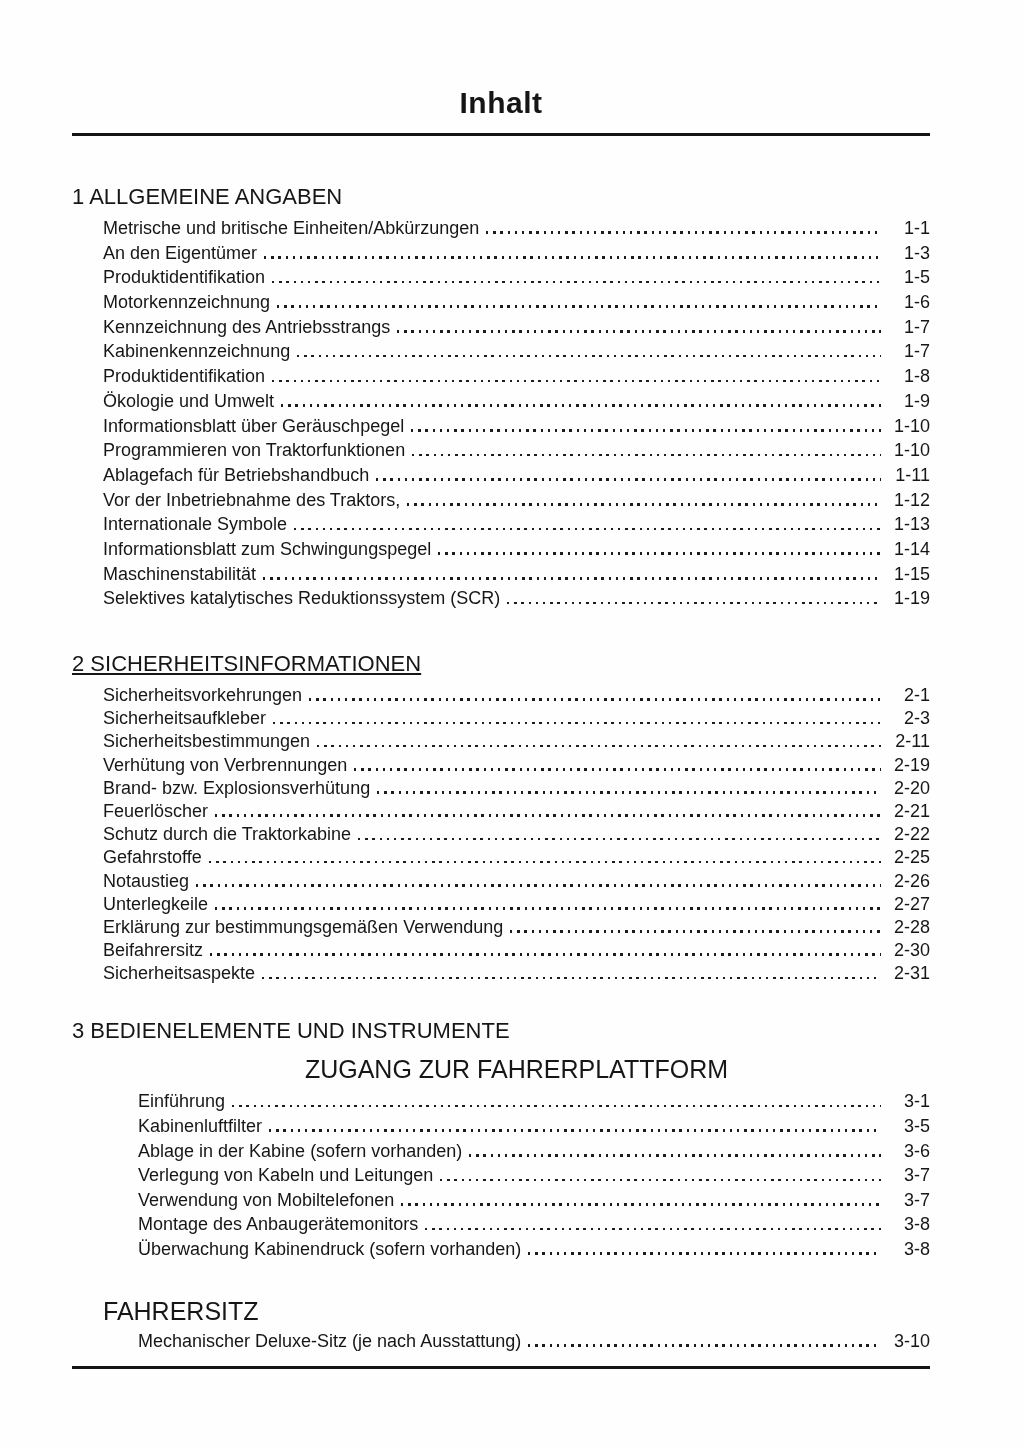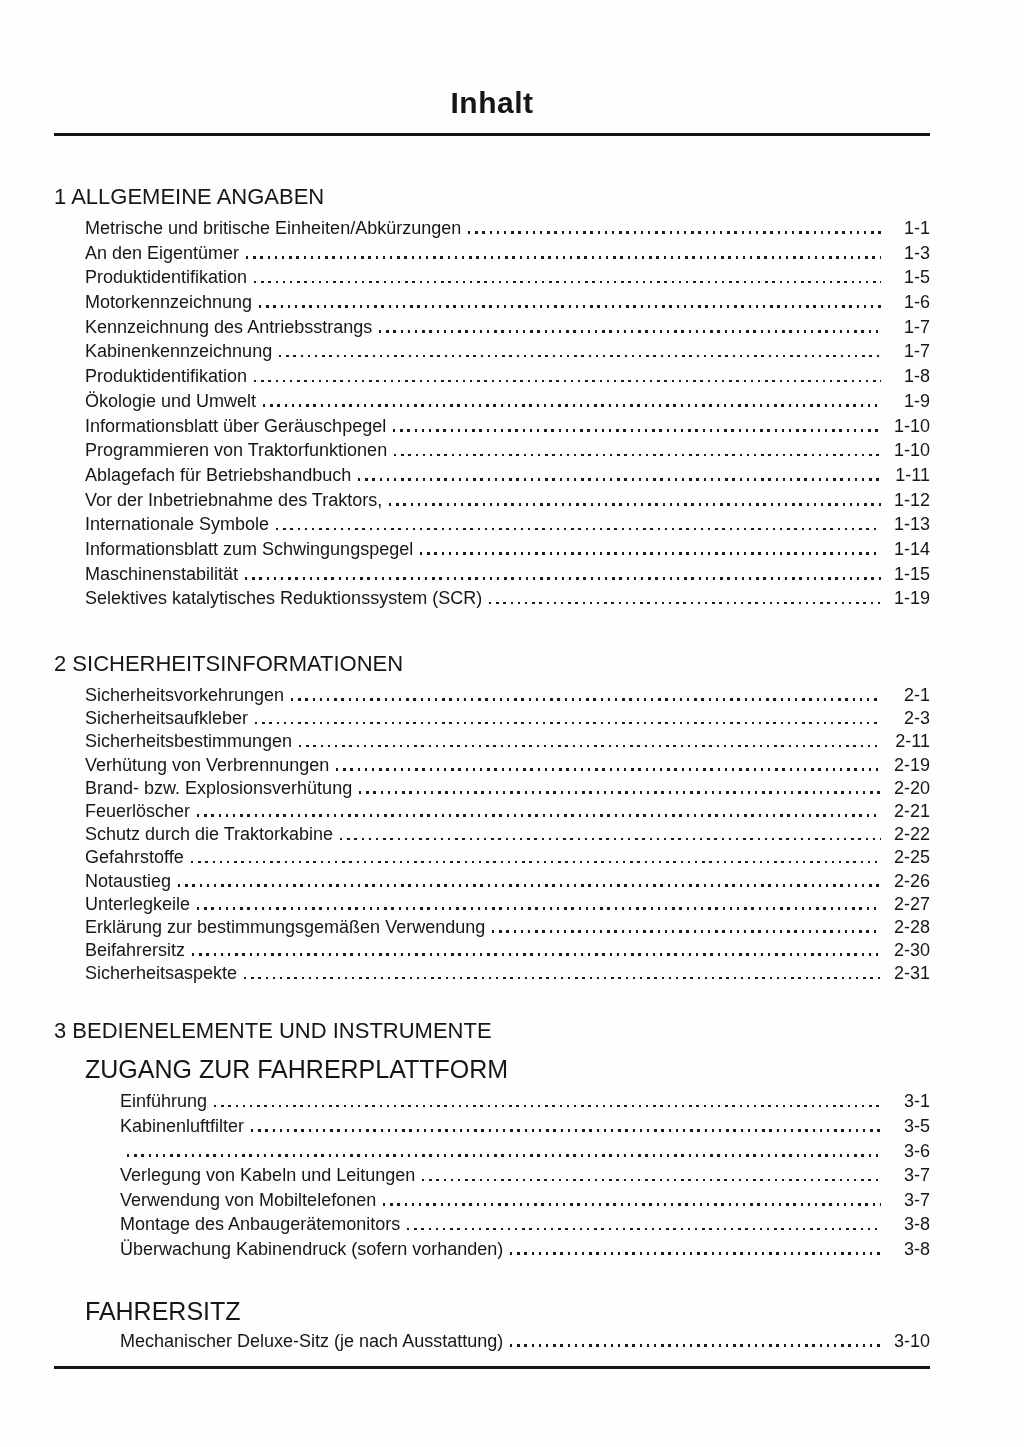--- a/index.html
+++ b/index.html
@@ -5,21 +5,21 @@
   html, body {
     margin: 0;
     padding: 0;
     background: #ffffff;
   }
   .page {
     position: relative;
     width: 1024px;
     height: 1447px;
     box-sizing: border-box;
-    padding: 0 94px 0 54px;
+    padding: 0 94px 0 72px;
     background: #fefefe;
     color: #161616;
     font-family: "Liberation Sans", "DejaVu Sans", sans-serif;
     overflow: hidden;
   }
   .title {
     margin: 0;
     padding-top: 86px;
     text-align: center;
     font-size: 30px;
@@ -35,31 +35,31 @@
   .rule.top { margin-top: 13px; }
   .rule.bottom { margin-top: 11px; }
 
   .chapter-heading {
     font-size: 22px;
     line-height: 30px;
     font-weight: 400;
     white-space: nowrap;
   }
   .c0 { margin-top: 46px; }
-  .c1 { margin-top: 36px; }
+  .c1 { margin-top: 36px; text-decoration: underline; }
   .c2 { margin-top: 30px; }
 
   .subsection-heading {
     font-size: 25px;
     line-height: 30px;
     font-weight: 400;
     margin-left: 31px;
     white-space: nowrap;
   }
-  .b0 { margin-top: 8px; }
+  .b0 { margin-top: 8px; text-align: center; }
   .b1 { margin-top: 32px; }
 
   .rows { margin-top: 6px; }
   .rows.s3 { margin-top: 7px; }
   .rows.s4 { margin-top: 5px; }
 
   .row {
     display: flex;
     align-items: baseline;
   }
@@ -257,20 +257,21 @@
           <span class="label">Einführung</span>
           <span class="leader"></span>
           <span class="pageno">3-1</span>
         </div>
         <div class="row lvl2">
           <span class="label">Kabinenluftfilter</span>
           <span class="leader"></span>
           <span class="pageno">3-5</span>
         </div>
         <div class="row lvl2">
+          <span class="label">Ablage in der Kabine (sofern vorhanden)</span>
           <span class="leader"></span>
           <span class="pageno">3-6</span>
         </div>
         <div class="row lvl2">
           <span class="label">Verlegung von Kabeln und Leitungen</span>
           <span class="leader"></span>
           <span class="pageno">3-7</span>
         </div>
         <div class="row lvl2">
           <span class="label">Verwendung von Mobiltelefonen</span>

